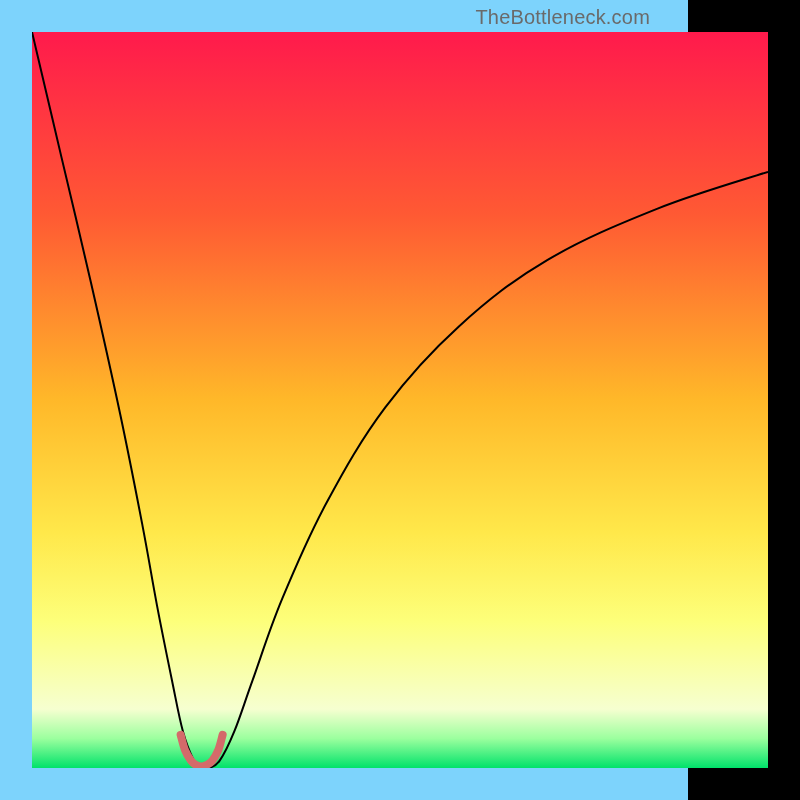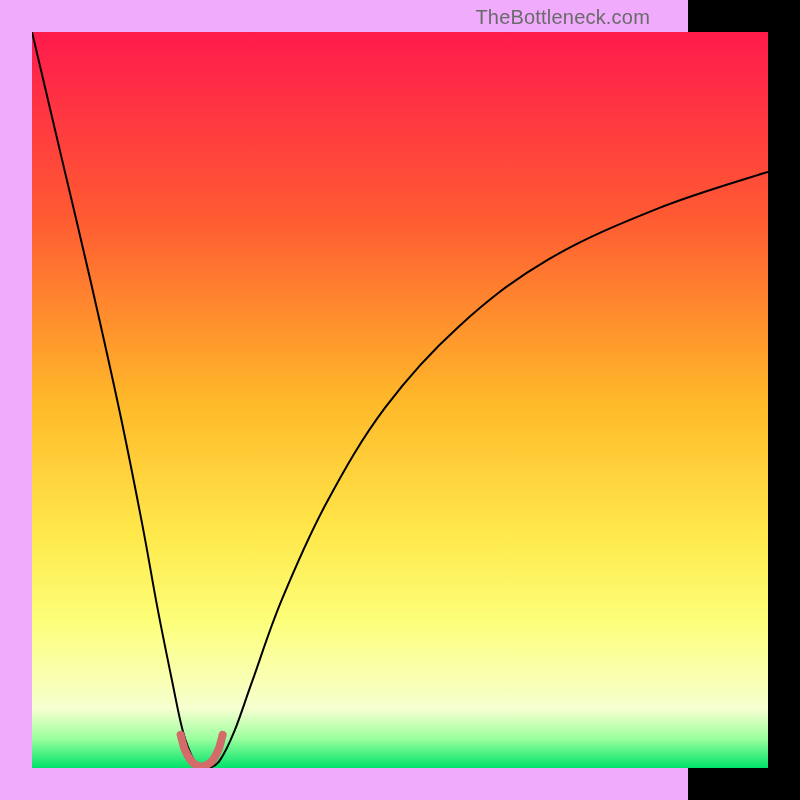--- a/index.html
+++ b/index.html
@@ -8,21 +8,21 @@
     width: 800px;
     height: 800px;
     overflow: hidden;
     background: #000;
     font-family: Arial, Helvetica, sans-serif;
   }
   .frame {
     position: relative;
     width: 688px;
     height: 800px;
-    background: #f0abfc;
+    background: #7dd3fc;
   }
   .plot-area {
     position: absolute;
     left: 32px;
     top: 32px;
     width: 736px;
     height: 736px;
     overflow: hidden;
   }
   .gradient {

